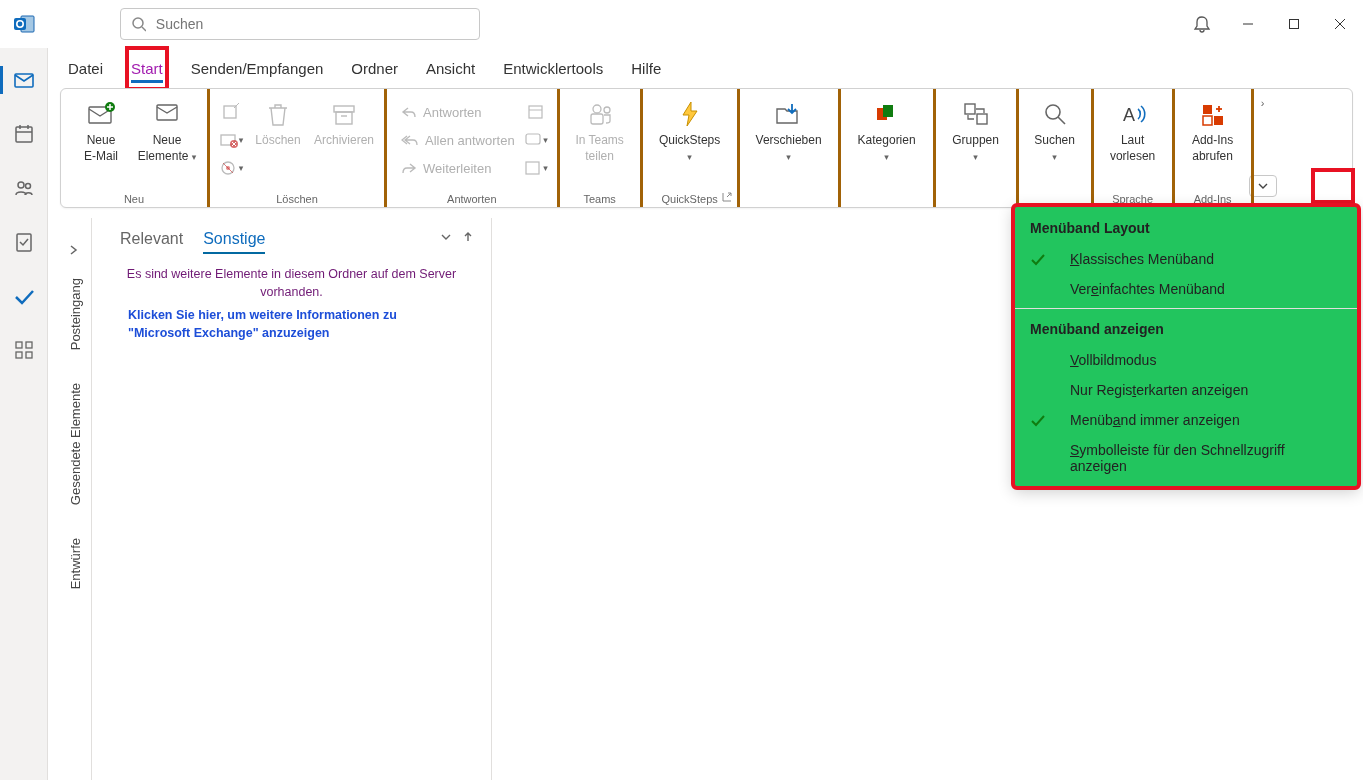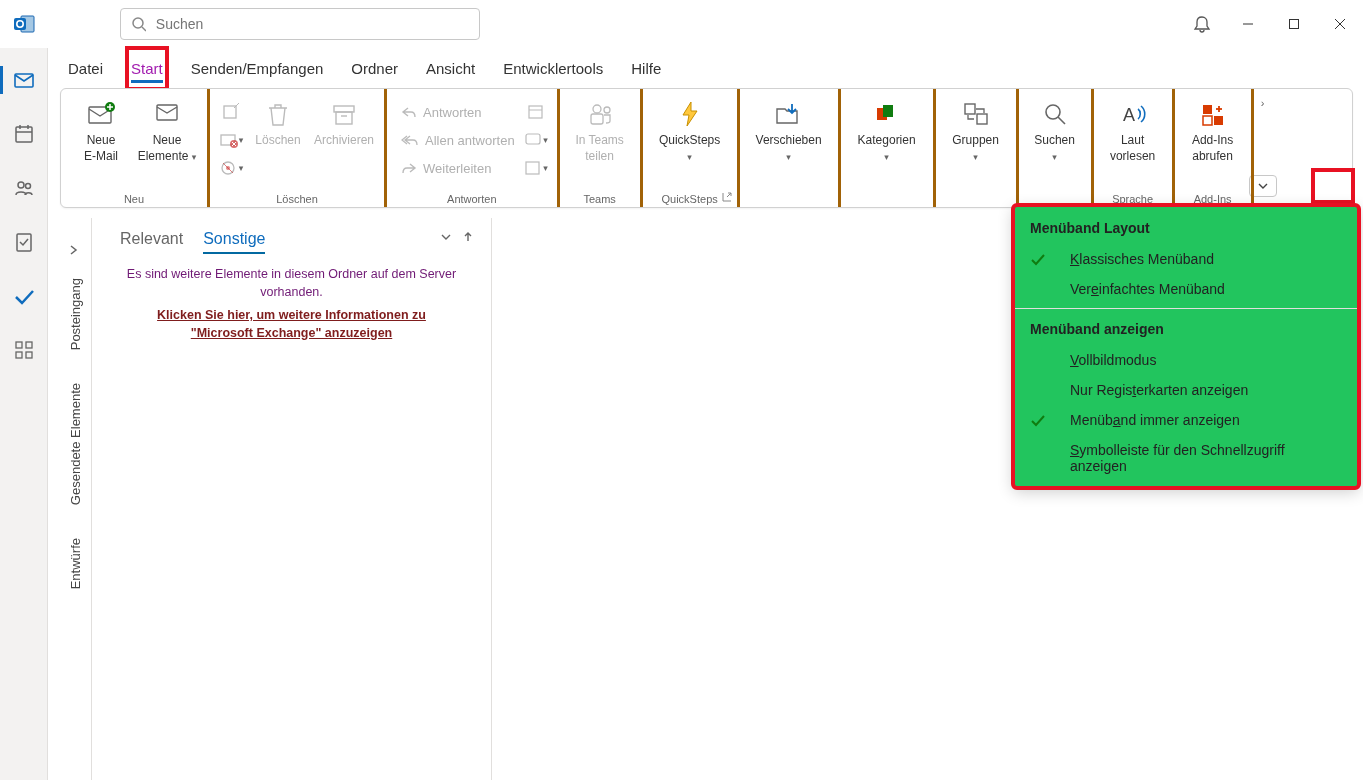--- a/index.html
+++ b/index.html
@@ -48,21 +48,21 @@
 .content { position: absolute; left: 60px; top: 218px; right: 0; bottom: 0; display: flex; }
 .folder-rail { width: 32px; border-right: 1px solid #e1dfdd; position: relative; }
 .folder-rail .expand { position: absolute; top: 26px; left: 8px; color: #666; }
 .folder-rail .vtext { writing-mode: vertical-rl; transform: rotate(180deg); font-size: 13px; color: #444; position: absolute; left: 8px; }
 .message-list { width: 400px; border-right: 1px solid #e1dfdd; padding: 12px 16px; }
 .ml-tabs { display: flex; gap: 20px; margin-bottom: 12px; padding-left: 12px; }
 .ml-tab { font-size: 16px; color: #666; padding-bottom: 4px; }
 .ml-tab.active { color: #0f6cbd; border-bottom: 2px solid #0369a1; }
 .ml-tabs .sort-icons { margin-left: auto; display: flex; gap: 8px; color: #666; }
 .ml-info { font-size: 12.5px; color: #701a75; text-align: center; margin: 6px 10px; line-height: 1.4; }
-.ml-link { font-size: 12.5px; color: #7f1d1d; text-align: center; text-decoration: underline; display: block; margin: 6px 20px; font-weight: 600; line-height: 1.4; }
+.ml-link { font-size: 12.5px; color: #1d4ed8; text-align: left; display: block; margin: 6px 20px; font-weight: 600; line-height: 1.4; }
 .reading-pane { flex: 1; }
 
 
 .ribbon-menu { position: absolute; top: 205px; right: 4px; width: 346px; background: #22c55e; border: 1px solid #ccc; border-radius: 4px; box-shadow: 0 4px 16px rgba(0,0,0,0.2); z-index: 200; padding: 6px 0; }
 .ribbon-menu.highlighted { outline: 4px solid #e81123; outline-offset: -2px; }
 .ribbon-menu-header { font-size: 14px; font-weight: 600; padding: 8px 16px; color: #222; }
 .ribbon-menu-item { display: flex; align-items: flex-end; padding: 7px 16px; font-size: 14px; color: #222; gap: 20px; }
 .ribbon-menu-item .check { width: 20px; color: #107c10; }
 .ribbon-menu-item .txt { flex: 1; }
 .ribbon-menu-item u { text-decoration: underline; }

